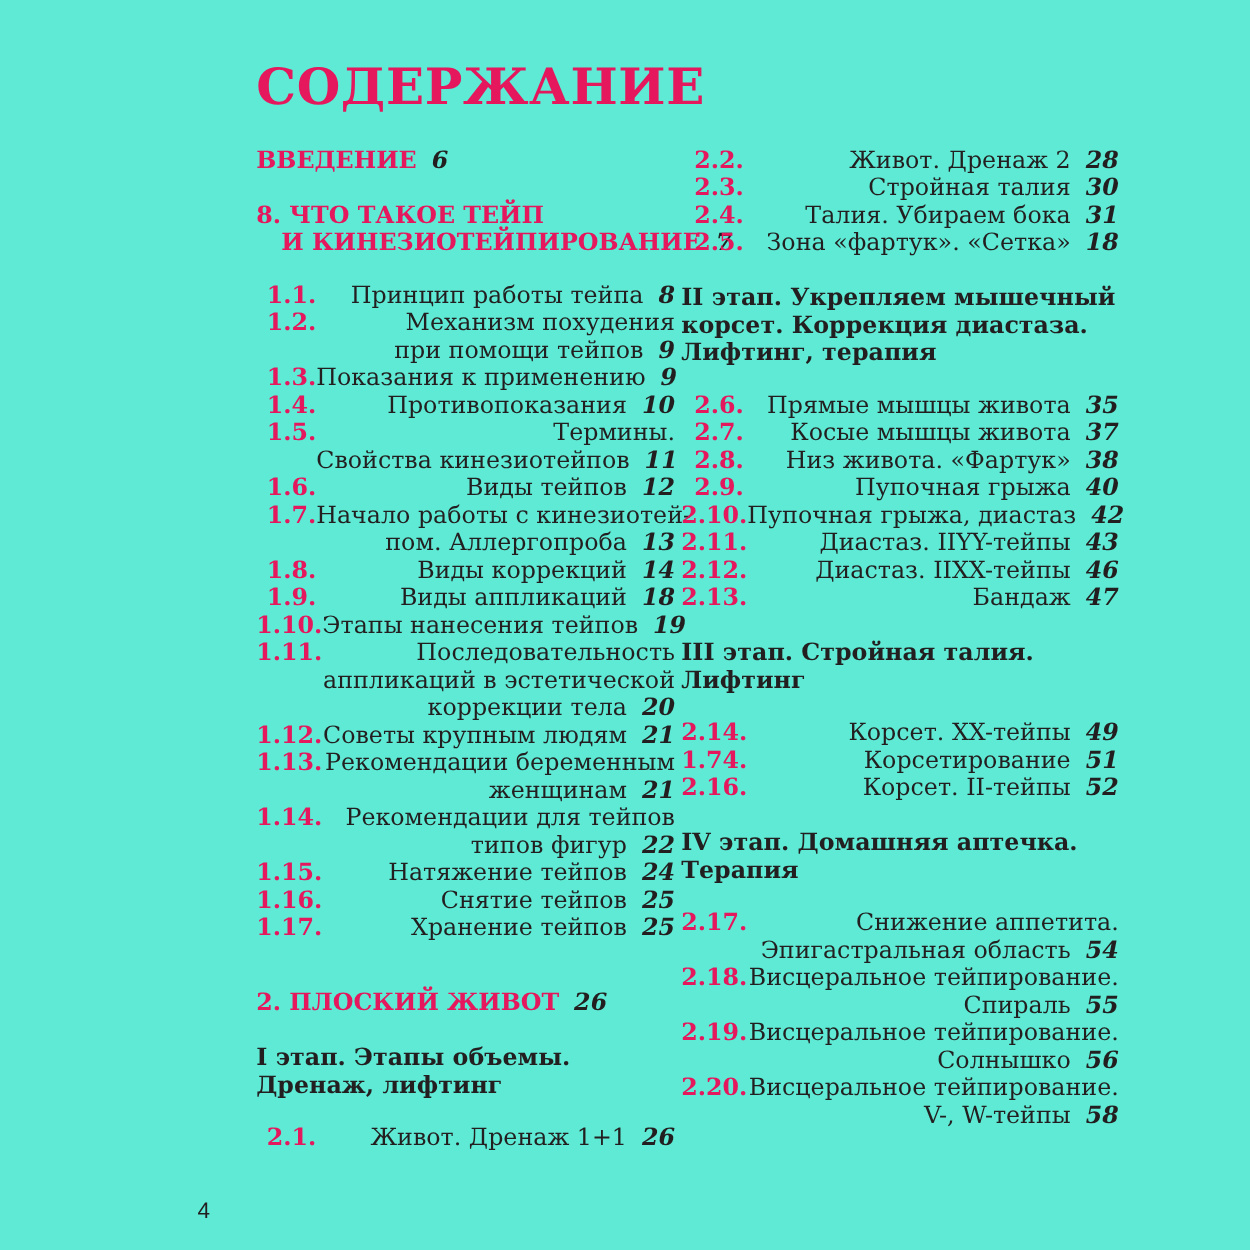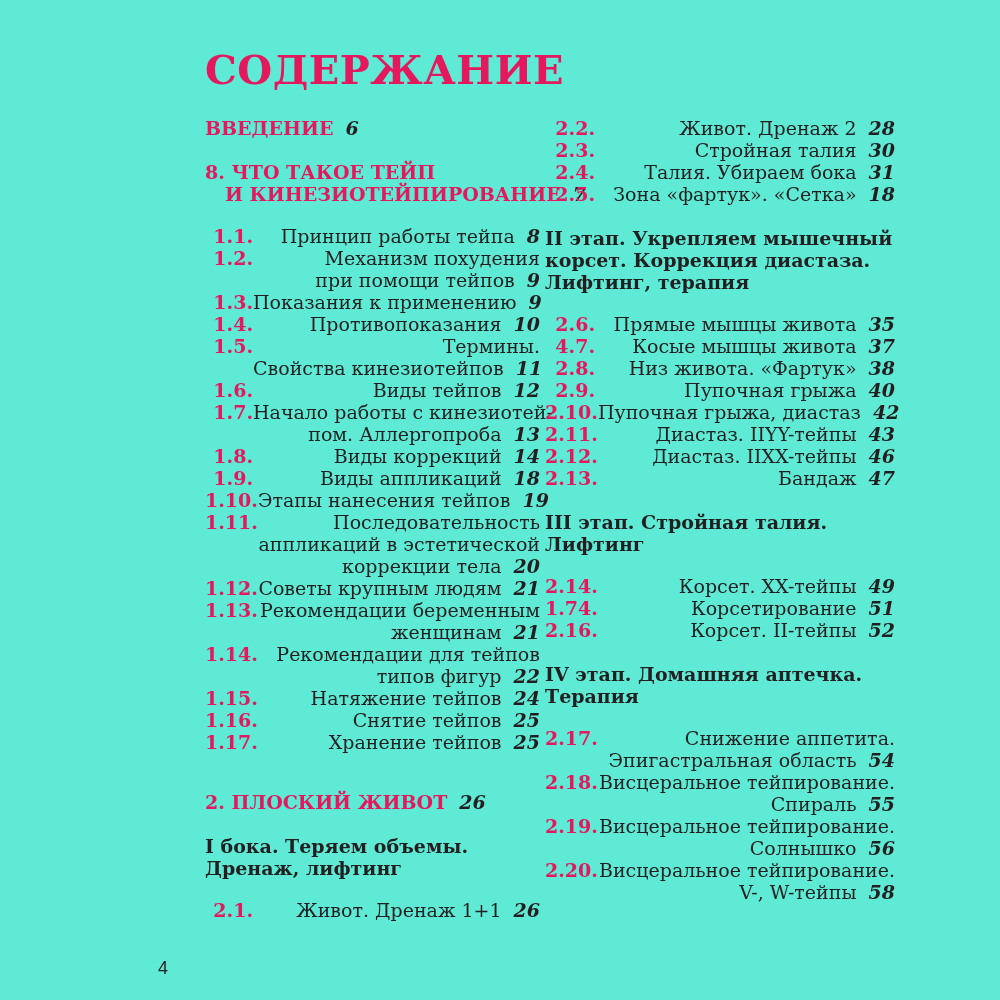--- a/index.html
+++ b/index.html
@@ -191,21 +191,21 @@
       <div class="entry item">
         <span class="num">1.17.</span>
         <span class="text">
           <div class="line">Хранение тейпов<span class="page-num">25</span></div>
         </span>
       </div>
       <div class="entry section big-gap">
         <div class="line">2. ПЛОСКИЙ ЖИВОТ<span class="page-num">26</span></div>
       </div>
       <div class="entry stage">
-        <div class="line">I бока. Теряем объемы.</div>
+        <div class="line">I этап. Этапы объемы.</div>
         <div class="line">Дренаж, лифтинг</div>
       </div>
       <div class="entry item">
         <span class="num">2.1.</span>
         <span class="text">
           <div class="line">Живот. Дренаж 1+1<span class="page-num">26</span></div>
         </span>
       </div>
     </div>
   <div class="col col-right" id="col-right">
@@ -238,21 +238,21 @@
         <div class="line">корсет. Коррекция диастаза.</div>
         <div class="line">Лифтинг, терапия</div>
       </div>
       <div class="entry item">
         <span class="num">2.6.</span>
         <span class="text">
           <div class="line">Прямые мышцы живота<span class="page-num">35</span></div>
         </span>
       </div>
       <div class="entry item">
-        <span class="num">4.7.</span>
+        <span class="num">2.7.</span>
         <span class="text">
           <div class="line">Косые мышцы живота<span class="page-num">37</span></div>
         </span>
       </div>
       <div class="entry item">
         <span class="num">2.8.</span>
         <span class="text">
           <div class="line">Низ живота. «Фартук»<span class="page-num">38</span></div>
         </span>
       </div>

